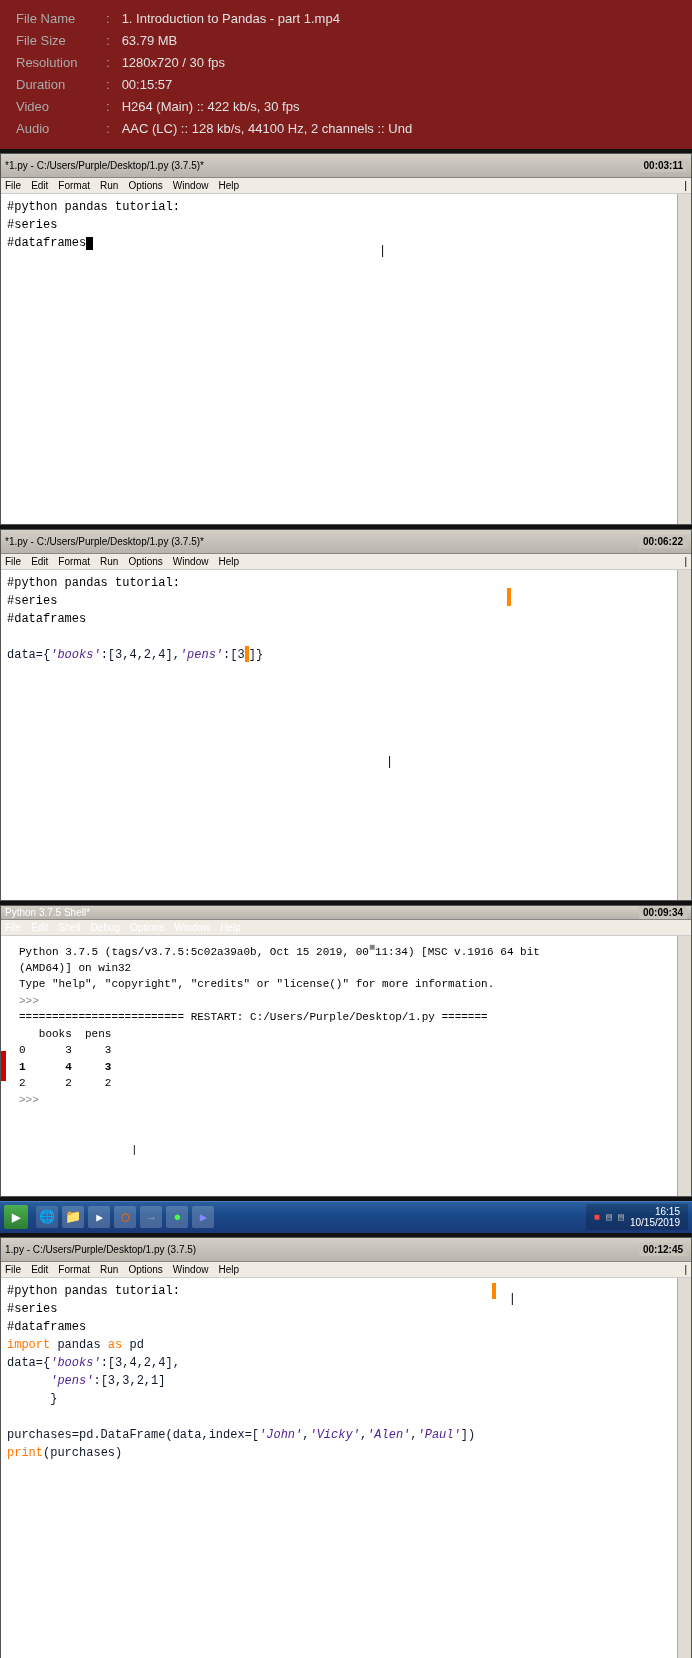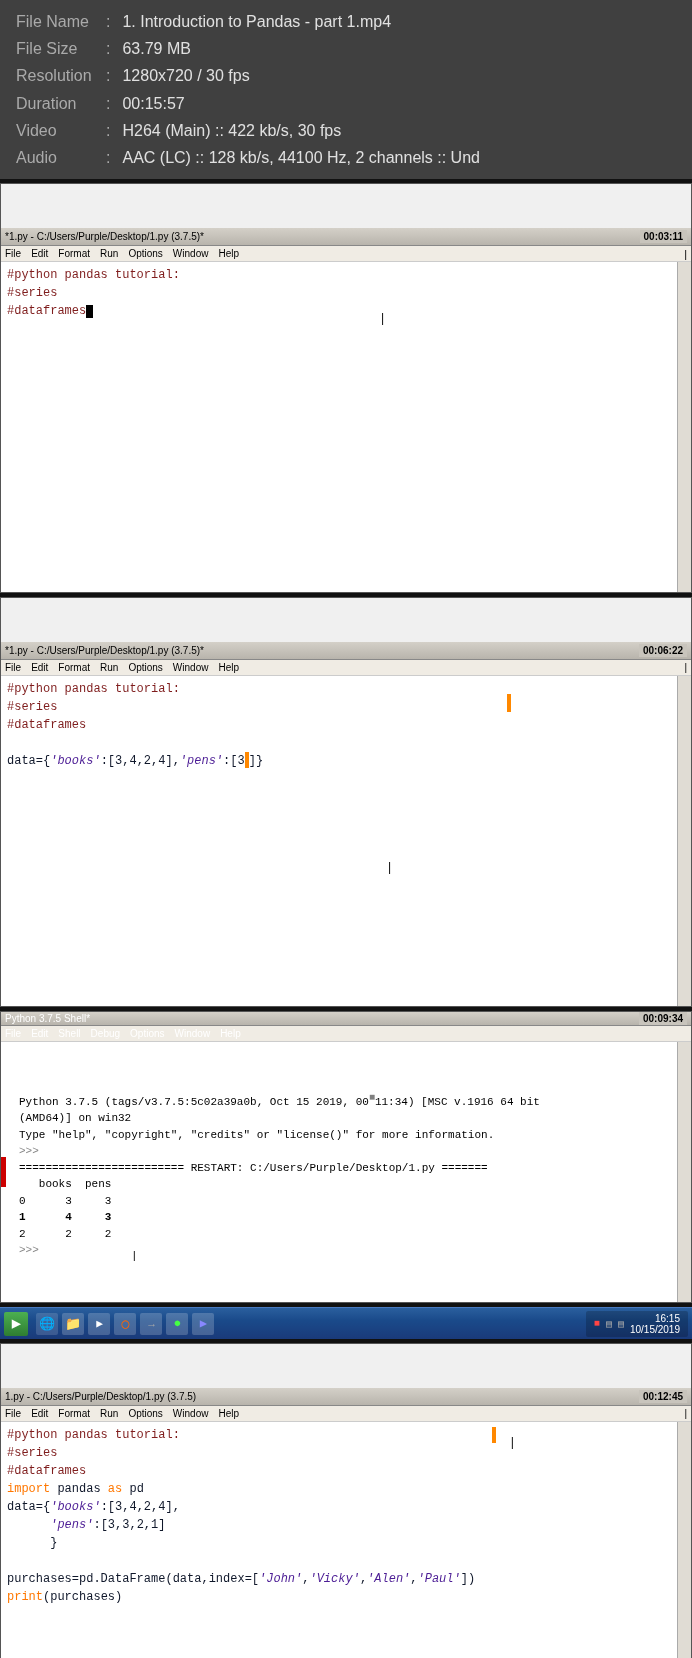--- a/index.html
+++ b/index.html
@@ -6,54 +6,53 @@
     body {
       width: 692px;
       background: #1a1a1a;
       font-family: 'Courier New', monospace;
       font-size: 11px;
       color: #fff;
     }
 
     
     .file-info {
-      background: #404040;
+      background: #7f1d1d;
       padding: 8px 12px;
       color: #e0e0e0;
       font-family: Arial, sans-serif;
-      font-size: 16px;
+      font-size: 13px;
       line-height: 1.7;
     }
     .file-info table { border-collapse: collapse; }
     .file-info td { padding: 0 4px; vertical-align: top; }
     .file-info td:first-child { color: #aaa; min-width: 90px; }
     .file-info td:nth-child(2) { color: #aaa; padding-right: 8px; }
 
     
     .screenshot-panel {
       position: relative;
       border: 1px solid #555;
       margin: 0;
       background: #f0f0f0;
       overflow: hidden;
     }
 
     
     .win-titlebar {
       background: linear-gradient(to bottom, #d4d0c8, #b8b4ac);
-      height: 18px;
+      height: 24px;
       display: flex;
       align-items: center;
       justify-content: space-between;
       padding: 0 4px;
       border-bottom: 1px solid #888;
       font-family: Tahoma, Arial, sans-serif;
       font-size: 10px;
       color: #000;
-      margin-top: 44px;
     }
     .win-titlebar .title-text {
       color: #000;
       font-size: 10px;
     }
     .win-timestamp {
       color: #000;
       font-size: 10px;
       font-weight: bold;
       background: #c8c4bc;
@@ -95,21 +94,21 @@
       background: #ffffff;
       padding: 4px 6px;
       font-family: 'Courier New', monospace;
       font-size: 11px;
       color: #000;
       min-height: 220px;
       position: relative;
     }
 
     
-    .c-comment { color: #7f1d1d; }
+    .c-comment { color: #000000; }
     .c-string { color: #4c1d95; font-style: italic; }
     .c-keyword { color: #ff7700; }
     .c-black { color: #0f172a; }
     .c-cursor {
       display: inline-block;
       width: 7px;
       height: 13px;
       background: #000;
       vertical-align: text-bottom;
     }
@@ -338,21 +337,21 @@
     <span>Edit</span>
     <span>Shell</span>
     <span>Debug</span>
     <span>Options</span>
     <span>Window</span>
     <span>Help</span>
   </div>
   <div class="shell-panel" style="min-height:260px; padding-left: 18px;">
 
     <div class="side-indicator"></div>
-    <div class="code-line" style="font-size:11px;margin-top:44px;">Python 3.7.5 (tags/v3.7.5:5c02a39a0b, <span style="color:#000;">Oct</span> 15 2019, 00<span style="font-size:10px; vertical-align:super; color:gray;">■</span>11:34) [MSC v.1916 64 bit</div>
+    <div class="code-line" style="font-size:11px;">Python 3.7.5 (tags/v3.7.5:5c02a39a0b, <span style="color:#000;">Oct</span> 15 2019, 00<span style="font-size:10px; vertical-align:super; color:gray;">■</span>11:34) [MSC v.1916 64 bit</div>
     <div class="code-line" style="font-size:11px;">(AMD64)] on win32</div>
     <div class="code-line" style="font-size:11px;">Type "help", "copyright", "credits" or "license()" for more information.</div>
     <div class="code-line" style="font-size:11px; color:#888;">&gt;&gt;&gt; </div>
     <div class="code-line" style="font-size:11px;">========================= RESTART: C:/Users/Purple/Desktop/1.py =======</div>
     <div class="code-line" style="font-size:11px;">   books  pens</div>
     <div class="code-line" style="font-size:11px;">0      3     3</div>
     <div class="code-line" style="font-size:11px;font-weight:bold;">1      4     3</div>
     <div class="code-line" style="font-size:11px;">2      2     2</div>
     <div class="code-line" style="font-size:11px; color:#888;">&gt;&gt;&gt; </div>
     <div style="position:absolute; left:130px; bottom:40px; color:#000;">|</div>

